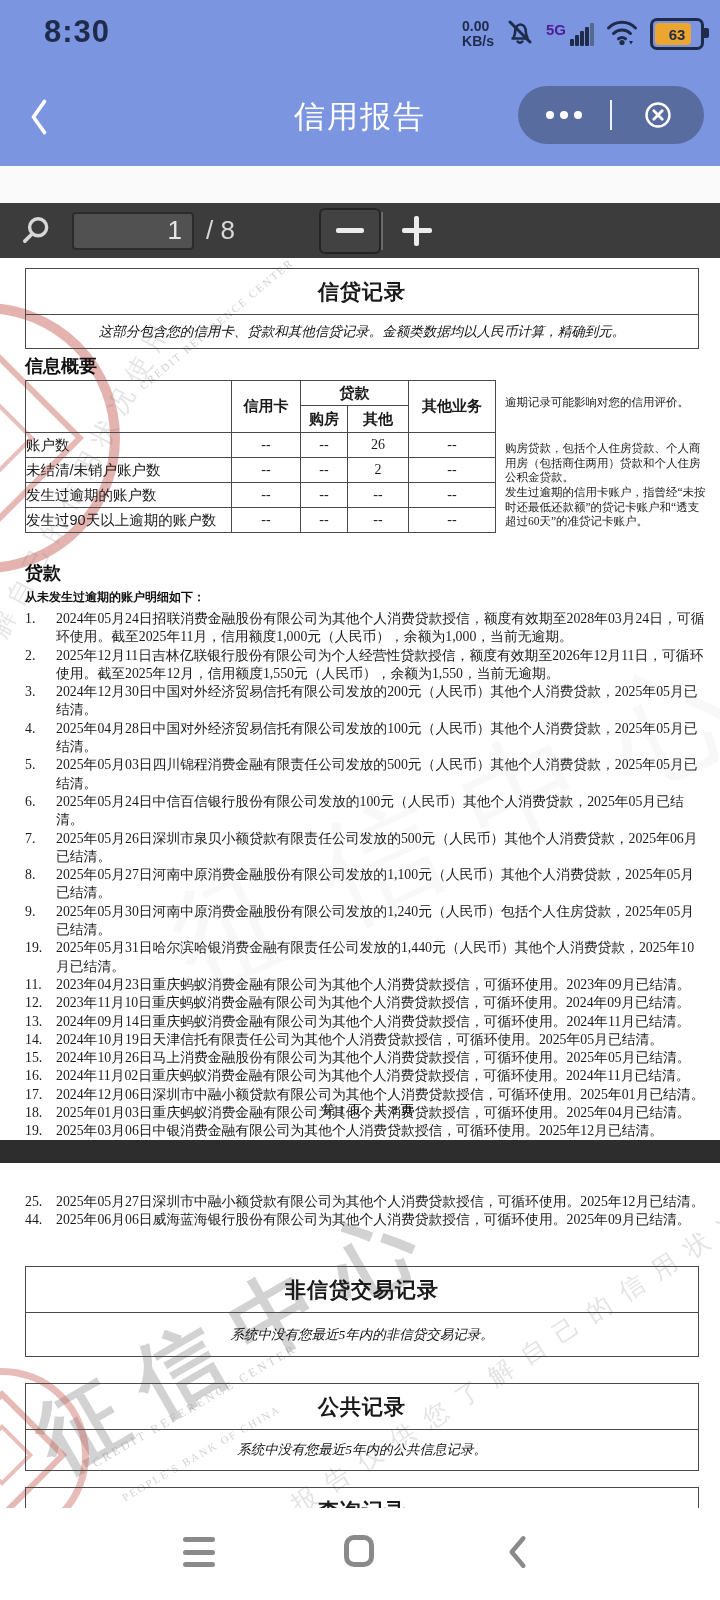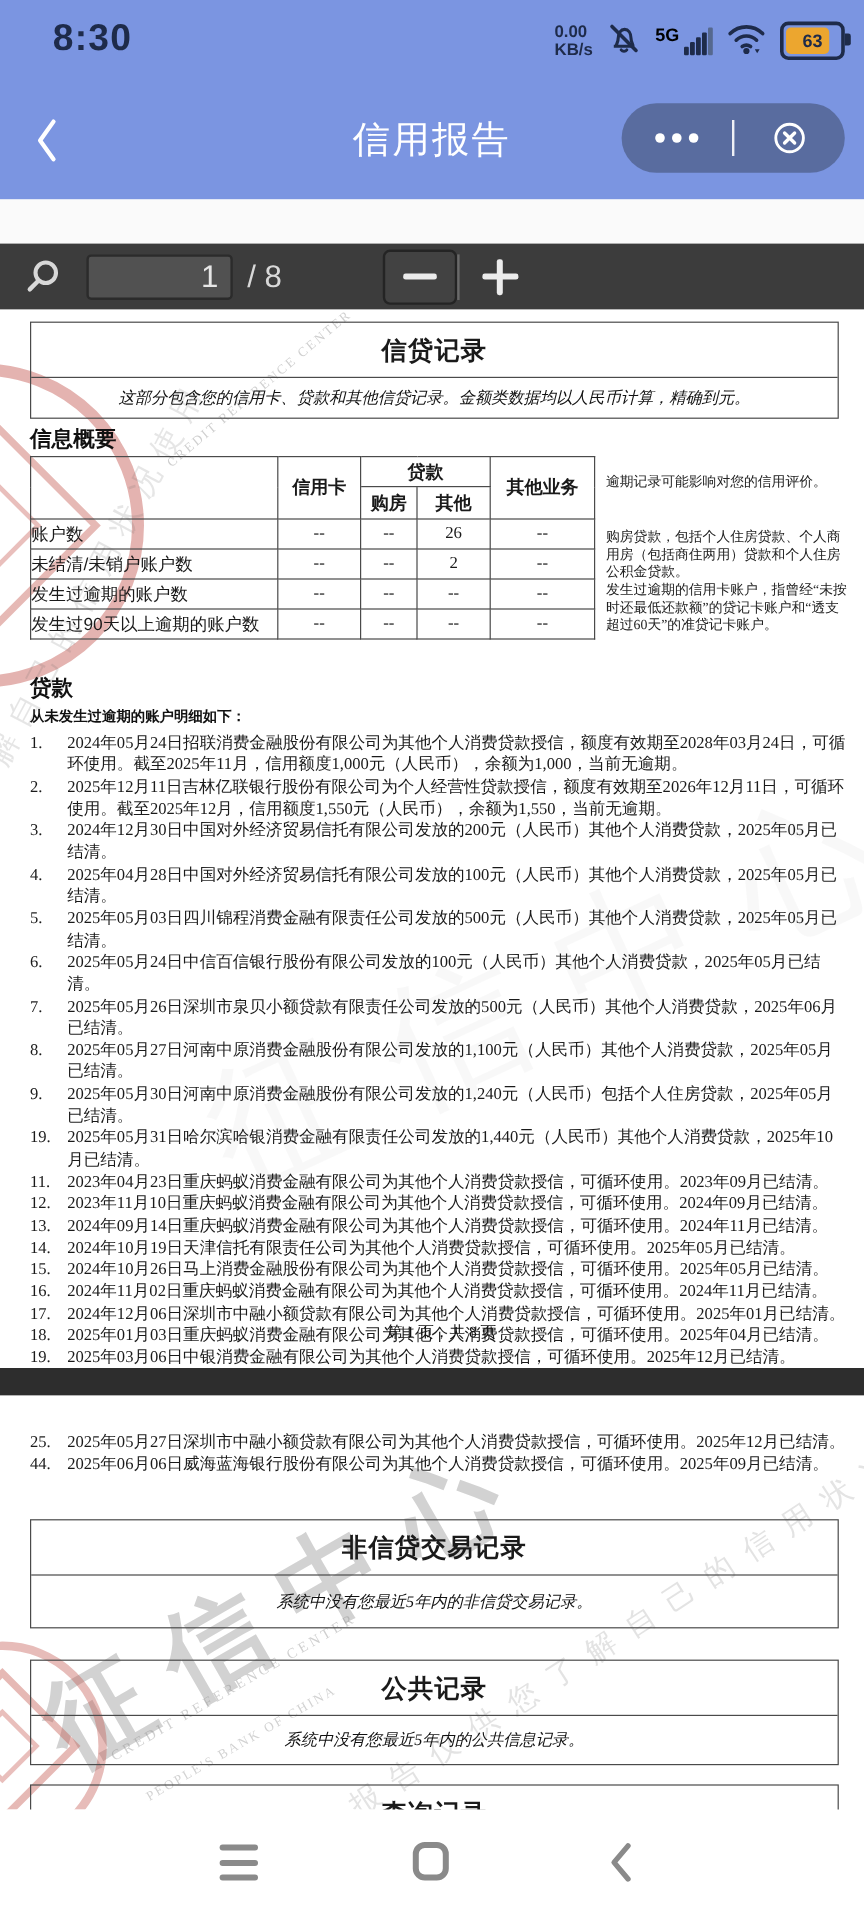--- a/index.html
+++ b/index.html
@@ -7,21 +7,21 @@
     width:720px;height:1600px;position:relative;overflow:hidden;
     background:#ffffff;
     font-family:"Liberation Sans","DejaVu Sans",sans-serif;
   }
   
   .app-header{position:absolute;left:0;top:0;width:720px;height:190px;background:#7b95e1;}
   .time{position:absolute;left:44px;top:14px;font-size:31px;font-weight:600;color:#1e2b4a;letter-spacing:1px;}
   .status-icons{position:absolute;right:16px;top:14px;display:flex;align-items:center;gap:11px;height:40px;}
   .net-speed{display:flex;flex-direction:column;align-items:flex-start;line-height:15px;font-size:14px;font-weight:700;color:#1e2b4a;}
   .signal{display:flex;align-items:flex-end;gap:1px;}
-  .signal .sg{font-size:15px;font-weight:700;color:#000000;margin-right:3px;line-height:13px;align-self:flex-start;}
+  .signal .sg{font-size:15px;font-weight:700;color:#4c1d95;margin-right:3px;line-height:13px;align-self:flex-start;}
   .bar{width:4px;background:#1e2b4a;border-radius:1px;}
   .bar.b1{height:7px}.bar.b2{height:11px}.bar.b3{height:15px}.bar.b4{height:19px}
   .bar.b5{height:23px;background:#55688f;}
   .battery{position:relative;width:48px;height:26px;border:3px solid #1e2b4a;border-radius:7px;}
   .battery .fill{position:absolute;left:2px;top:2px;bottom:2px;width:76%;background:#eca62f;border-radius:4px;}
   .battery .pct{position:absolute;inset:0;display:flex;align-items:center;justify-content:center;font-size:15px;font-weight:700;color:#1e2b4a;}
   .battery .nub{position:absolute;right:-8px;top:7px;width:5px;height:10px;background:#1e2b4a;border-radius:0 2px 2px 0;}
   .nav-row{position:absolute;left:0;top:84px;width:720px;height:64px;}
   .back-btn{position:absolute;left:26px;top:14px;width:26px;height:38px;}
   .page-title{position:absolute;left:0;right:0;top:12px;text-align:center;font-size:31px;color:#ffffff;font-weight:500;letter-spacing:2px;}

